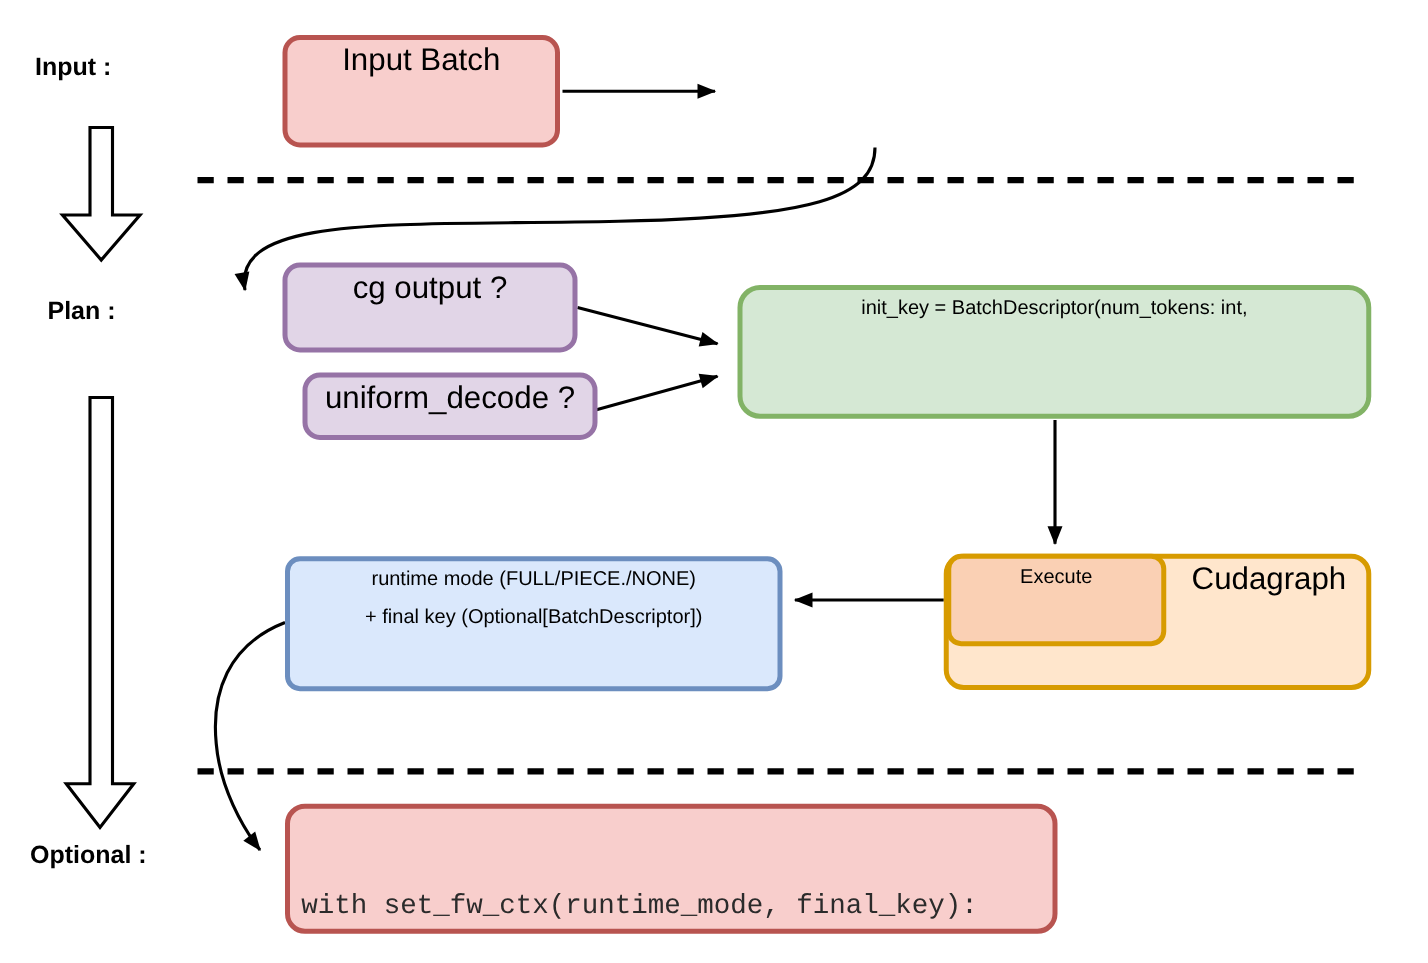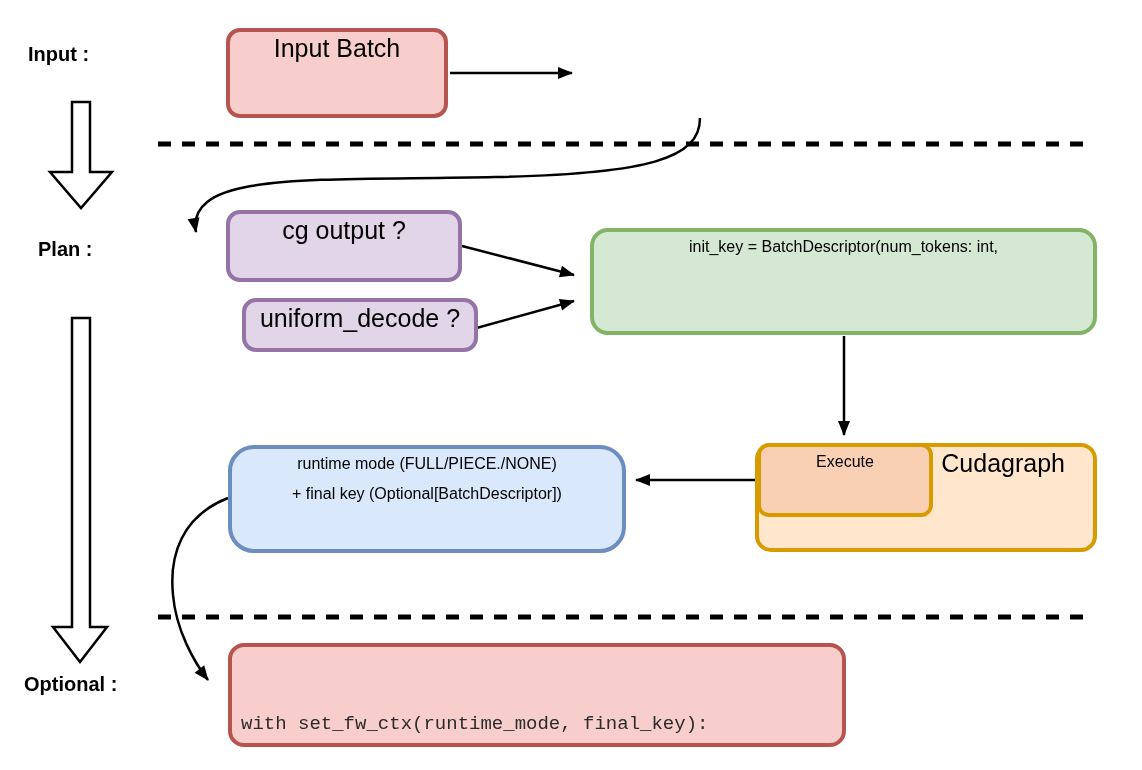--- a/index.html
+++ b/index.html
@@ -32,26 +32,26 @@
   .orange{background:var(--orange-fill);border-color:var(--orange-stroke);}
   .peach{background:var(--peach-fill);border-color:var(--orange-stroke);}
   .lbl25{font-size:25px;}
   .lbl22{font-size:16px;line-height:30px;}
   #node-input-batch{left:226px;top:28px;width:222px;height:90px;}
   #node-preprocess{left:588px;top:28px;width:220px;height:90px;}
   #node-cg-padding{left:226px;top:210px;width:236px;height:72px;}
   #node-uniform-decode{left:214px;top:298px;width:236px;height:54px;margin-left:28px;}
   #node-init-key{left:590px;top:228px;width:507px;height:107px;border-radius:18px;}
   #node-cudagraph{left:755px;top:443px;width:342px;height:109px;border-radius:16px;
-                  justify-content:flex-end;padding-right:28px;}
+                  justify-content:flex-end;padding-right:16px;}
   #node-dispatch{left:757px;top:443px;width:176px;height:74px;border-radius:12px;z-index:3;}
-  #node-runtime{left:228px;top:445px;width:398px;height:108px;border-radius:26px;}
+  #node-runtime{left:228px;top:445px;width:398px;height:108px;border-radius:12px;}
   #node-exec-code{left:228px;top:643px;width:618px;height:104px;border-radius:16px;
                   justify-content:flex-start;padding-left:9px;
-                  font-family:"Liberation Mono", monospace;font-size:19px;
+                  font-family:"Liberation Mono", monospace;font-size:22px;
                   text-align:left;white-space:pre;line-height:31px;color:#2b2b2b;}
   #label-input{left:28px;top:43px;}
   #label-plan{left:38px;top:238px;}
   #label-execute{left:24px;top:673px;}
   .twoline span{display:block;}
 </style>
 </head>
 <body>
 
 <div id="canvas">

